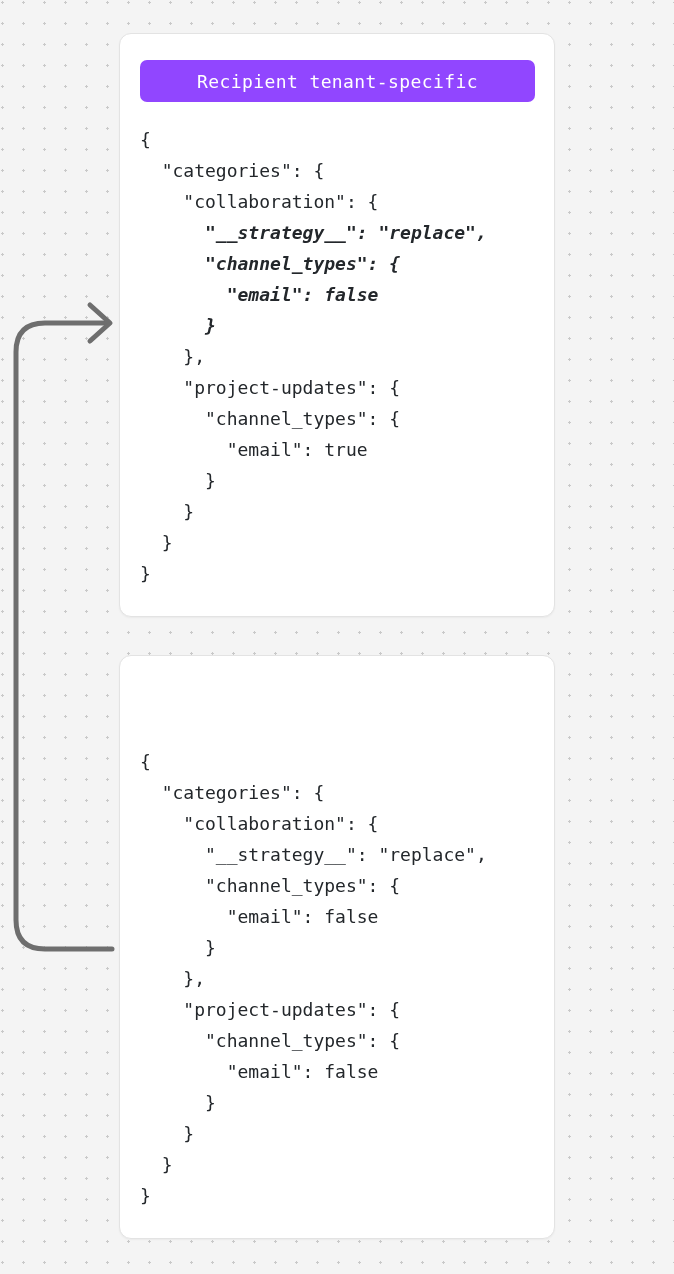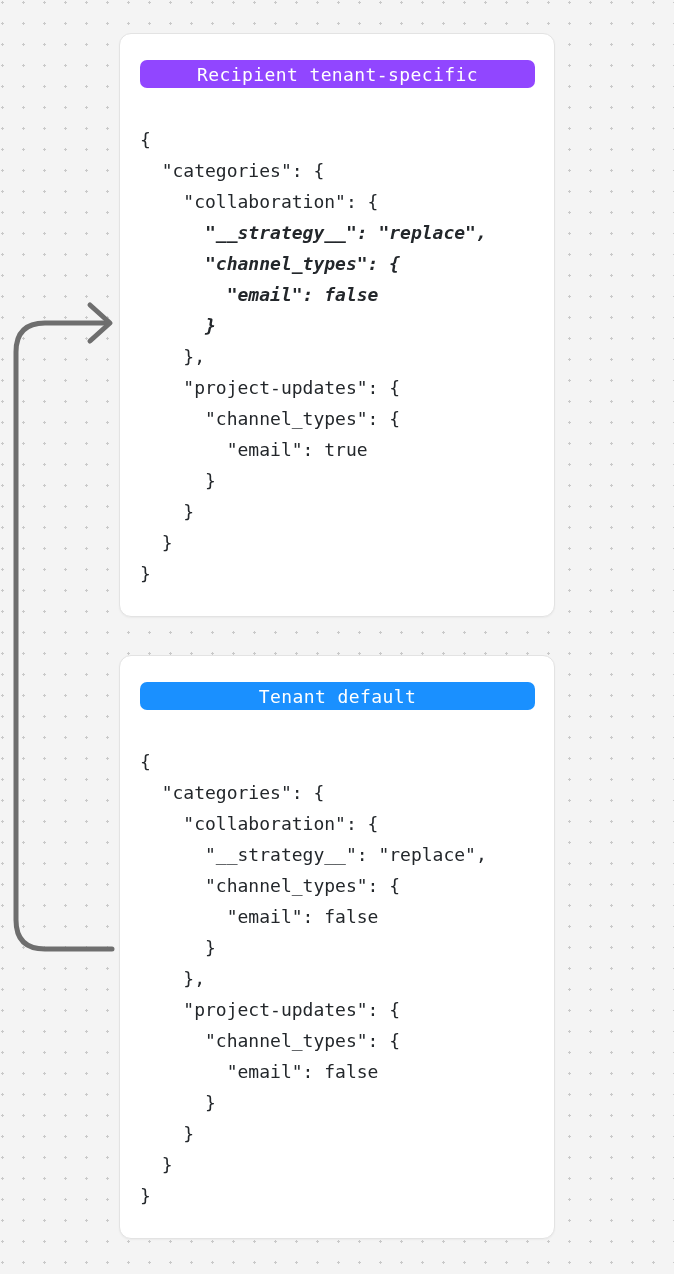--- a/index.html
+++ b/index.html
@@ -55,21 +55,21 @@
     top: 655px;
     width: 436px;
     height: 584px;
   }
 
   .card-header {
     position: absolute;
     left: 20px;
     top: 26px;
     width: 395px;
-    height: 28px;
+    height: 42px;
     border-radius: 7px;
     display: flex;
     align-items: center;
     justify-content: center;
     color: #ffffff;
     font-family: "DejaVu Sans Mono", "Liberation Mono", monospace;
     font-size: 18px;
     letter-spacing: 0.4px;
     box-sizing: border-box;
   }
@@ -105,17 +105,16 @@
     <path d="M 112 949 L 45 949 Q 16 949 16 920 L 16 352 Q 16 323 45 323 L 106 323" fill="none" stroke="#6e6e6e" stroke-width="5" stroke-linecap="round" stroke-linejoin="round"></path>
     <path d="M 90 305 L 110 323 L 90 341" fill="none" stroke="#6e6e6e" stroke-width="5" stroke-linecap="round" stroke-linejoin="round"></path>
   </svg>
 
   <div class="card" id="card-recipient">
     <div class="card-header" style="background-color: rgb(145, 70, 255);">Recipient tenant-specific</div>
     <div class="code-block"><span class="code-line">{</span><span class="code-line">  "categories": {</span><span class="code-line">    "collaboration": {</span><span class="code-line hl">      "__strategy__": "replace",</span><span class="code-line hl">      "channel_types": {</span><span class="code-line hl">        "email": false</span><span class="code-line hl">      }</span><span class="code-line">    },</span><span class="code-line">    "project-updates": {</span><span class="code-line">      "channel_types": {</span><span class="code-line">        "email": true</span><span class="code-line">      }</span><span class="code-line">    }</span><span class="code-line">  }</span><span class="code-line">}</span></div>
   </div>
 
   <div class="card" id="card-tenant">
-    <div class="card-header" style="background-color: rgb(26, 144, 255);">Tenant default</div>
     <div class="code-block"><span class="code-line">{</span><span class="code-line">  "categories": {</span><span class="code-line">    "collaboration": {</span><span class="code-line">      "__strategy__": "replace",</span><span class="code-line">      "channel_types": {</span><span class="code-line">        "email": false</span><span class="code-line">      }</span><span class="code-line">    },</span><span class="code-line">    "project-updates": {</span><span class="code-line">      "channel_types": {</span><span class="code-line">        "email": false</span><span class="code-line">      }</span><span class="code-line">    }</span><span class="code-line">  }</span><span class="code-line">}</span></div>
   </div>
 
 </div>
 
 </body></html>

